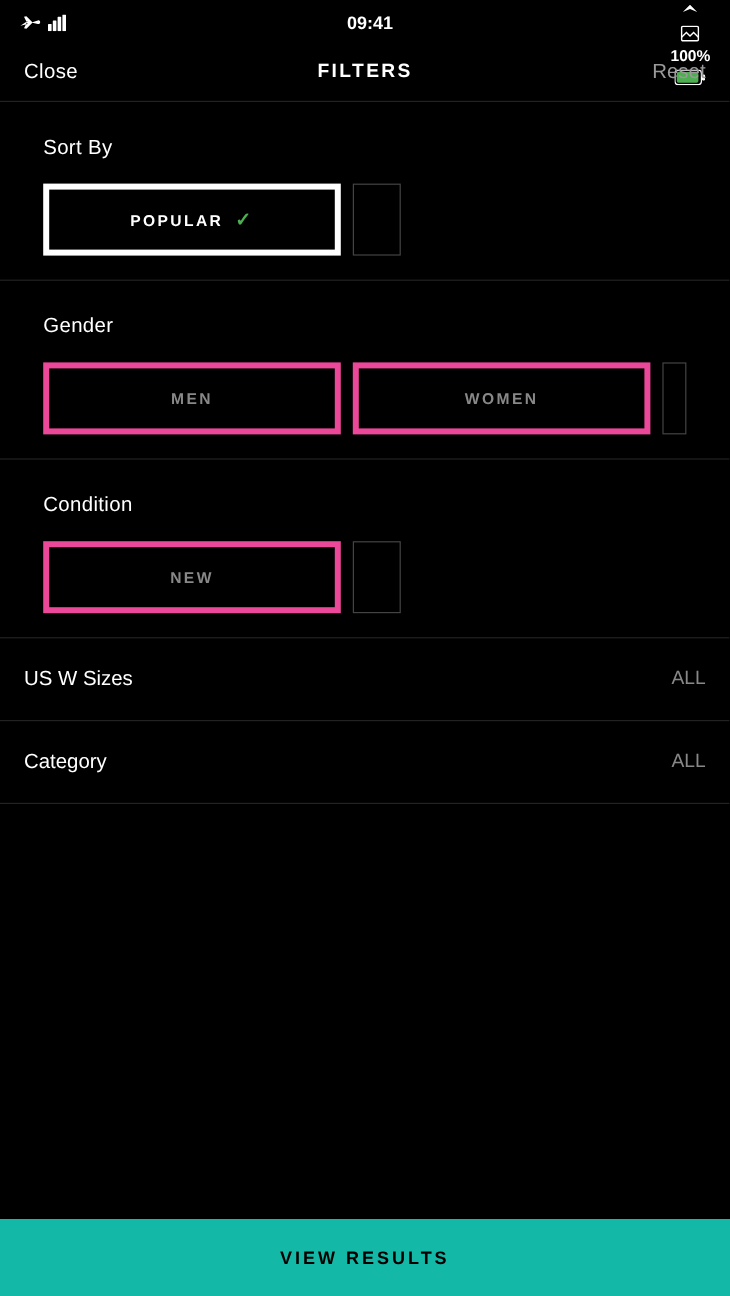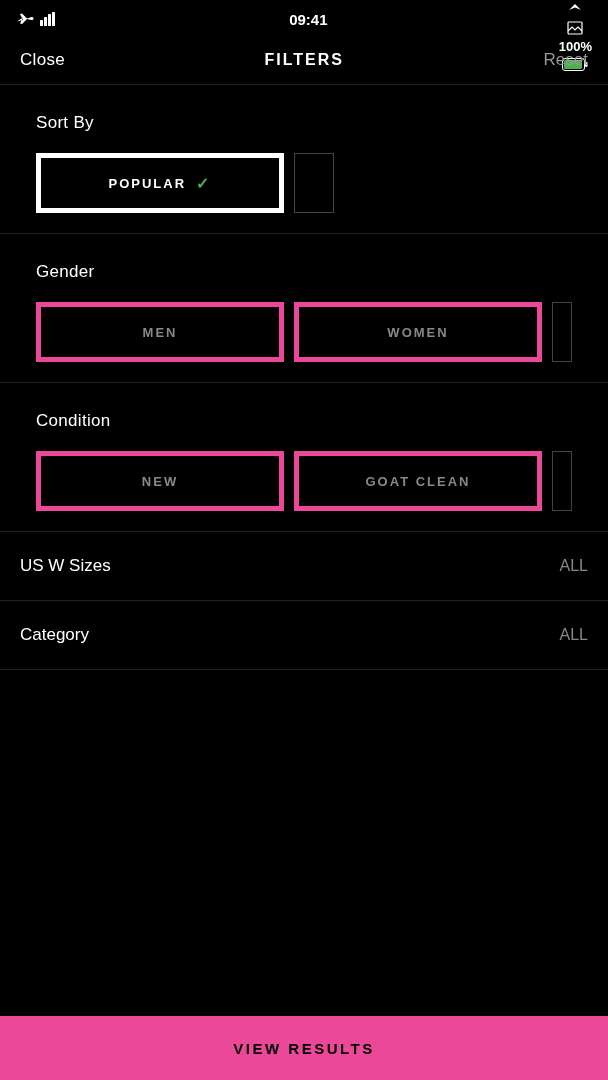--- a/index.html
+++ b/index.html
@@ -150,21 +150,21 @@
     .view-results-wrapper {
       position: fixed;
       bottom: 0;
       width: 608px;
       padding: 0;
       background: #000;
     }
     .view-results-btn {
       width: 100%;
       height: 64px;
-      background: #ec4899;
+      background: #14b8a6;
       color: #000;
       font-size: 15px;
       font-weight: 700;
       letter-spacing: 2.5px;
       text-transform: uppercase;
       border: none;
       cursor: pointer;
       display: flex;
       align-items: center;
       justify-content: center;
@@ -246,23 +246,20 @@
     <div class="filter-btn-partial"></div>
   </div>
 </div>
 
 <div class="section">
   <div class="section-label">Condition</div>
   <div class="filter-options">
     <div class="filter-btn">
       <span>NEW</span>
     </div>
-    <div class="filter-btn">
-      <span>GOAT CLEAN</span>
-    </div>
     <div class="filter-btn-partial"></div>
   </div>
 </div>
 
 <div class="row-section">
   <span class="row-section-label">US W Sizes</span>
   <span class="row-section-value">ALL</span>
 </div>
 
 <div class="row-section">

